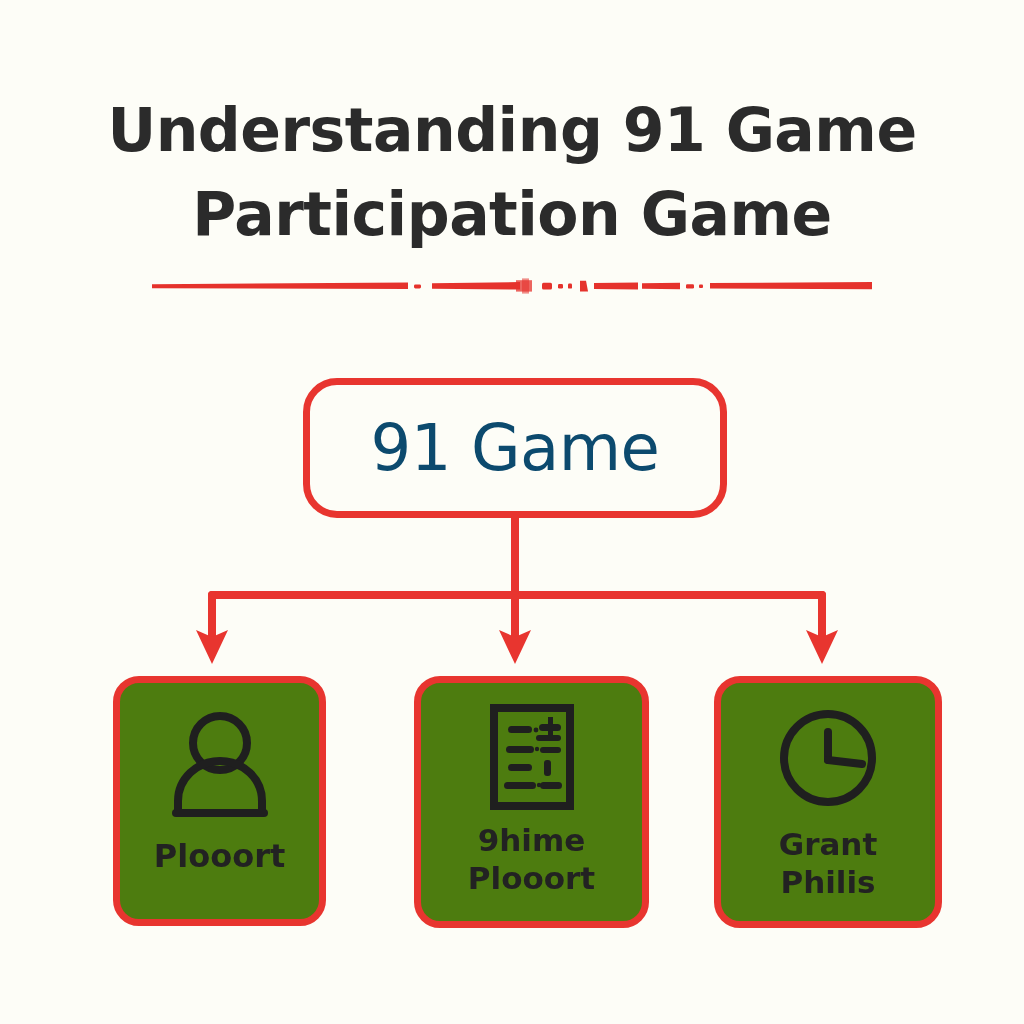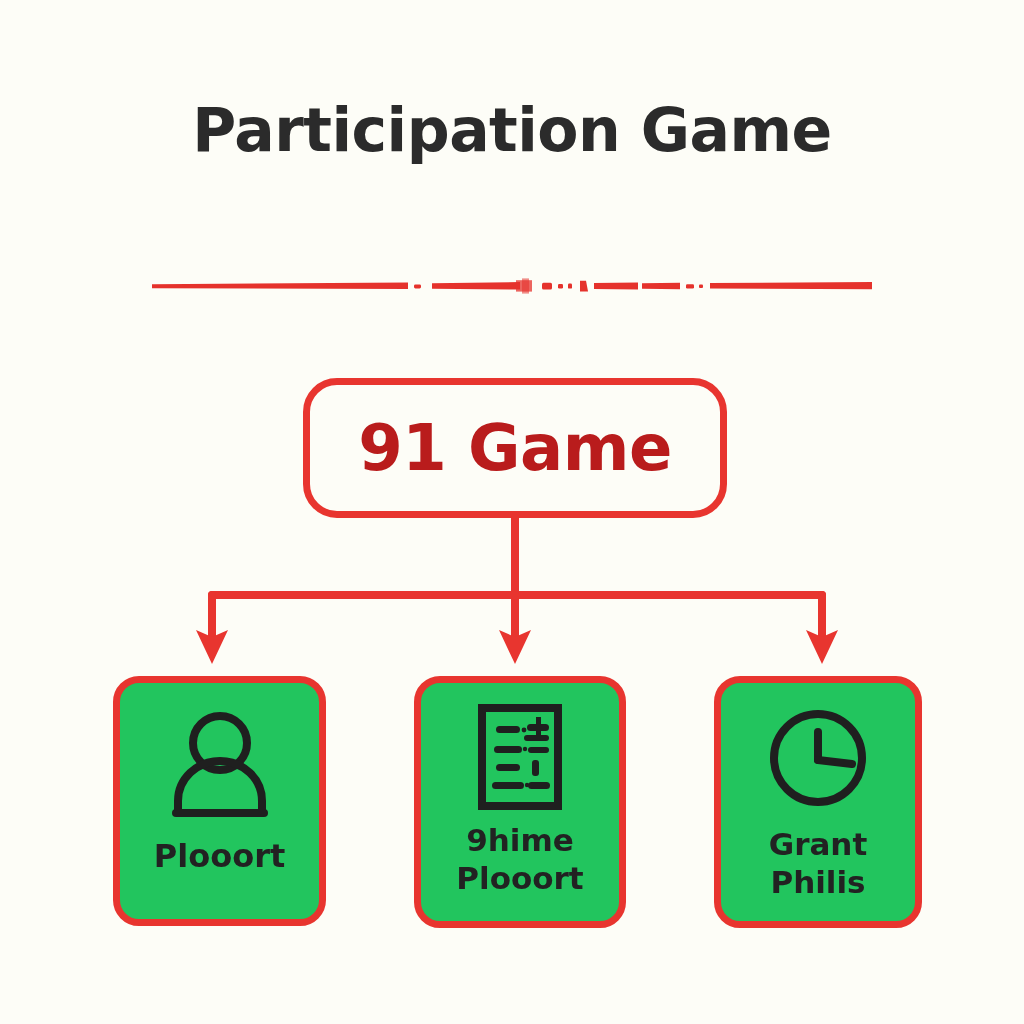--- a/index.html
+++ b/index.html
@@ -60,51 +60,51 @@
     box-sizing: border-box;
     border: 7px solid #e8352f;
     border-radius: 34px;
     background: #fdfdf7;
     display: flex;
     align-items: center;
     justify-content: center;
   }
   .root-label {
     font-family: "DejaVu Sans", sans-serif;
-    font-weight: bold;
+    font-weight: normal;
     font-size: 64px;
     letter-spacing: -0.5px;
-    color: #b91c1c;
+    color: #0c4a6e;
     white-space: nowrap;
   }
 
   
   #connectors {
     position: absolute;
     left: 0;
     top: 0;
     width: 1024px;
     height: 1024px;
     pointer-events: none;
   }
 
   
   .leaf-card {
     position: absolute;
     box-sizing: border-box;
     border: 7px solid #e8352f;
     border-radius: 26px;
-    background: #22c55e;
+    background: #4d7c0f;
     display: flex;
     flex-direction: column;
     align-items: center;
   }
   .card-1 { left: 113px; top: 676px; width: 213px; height: 250px; }
-  .card-2 { left: 414px; top: 676px; width: 212px; height: 252px; }
-  .card-3 { left: 714px; top: 676px; width: 208px; height: 252px; }
+  .card-2 { left: 414px; top: 676px; width: 235px; height: 252px; }
+  .card-3 { left: 714px; top: 676px; width: 228px; height: 252px; }
 
   .leaf-icon {
     margin-top: 24px;
     height: 112px;
     display: flex;
     align-items: center;
     justify-content: center;
   }
   .card-2 .leaf-icon { margin-top: 20px; height: 108px; }
   .card-3 .leaf-icon { margin-top: 20px; height: 110px; }
@@ -121,20 +121,21 @@
   .card-1 .leaf-label { margin-top: 18px; font-size: 32px; }
   .card-2 .leaf-label { margin-top: 10px; }
   .card-3 .leaf-label { margin-top: 12px; }
 </style>
 </head>
 <body>
 
 <div id="canvas">
 
   <div class="title-block">
+    <div class="title-line">Understanding 91 Game</div>
     <div class="title-line">Participation Game</div>
   </div>
 
   <div class="divider-wrap">
     <svg width="724" height="16" viewBox="0 0 724 16">
       <g fill="#e5322c">
         <path d="M2,6.2 L258,4.6 L258,11.0 L2,10.2 Z"></path>
         <rect x="264" y="6.4" width="7" height="4" rx="1.4"></rect>
         <path d="M282,5.2 L370,4.0 L370,11.6 L282,10.8 Z"></path>
         <path d="M366,2.2 L382,2.2 L382,13.6 L366,13.6 Z" opacity="0.75"></path>

